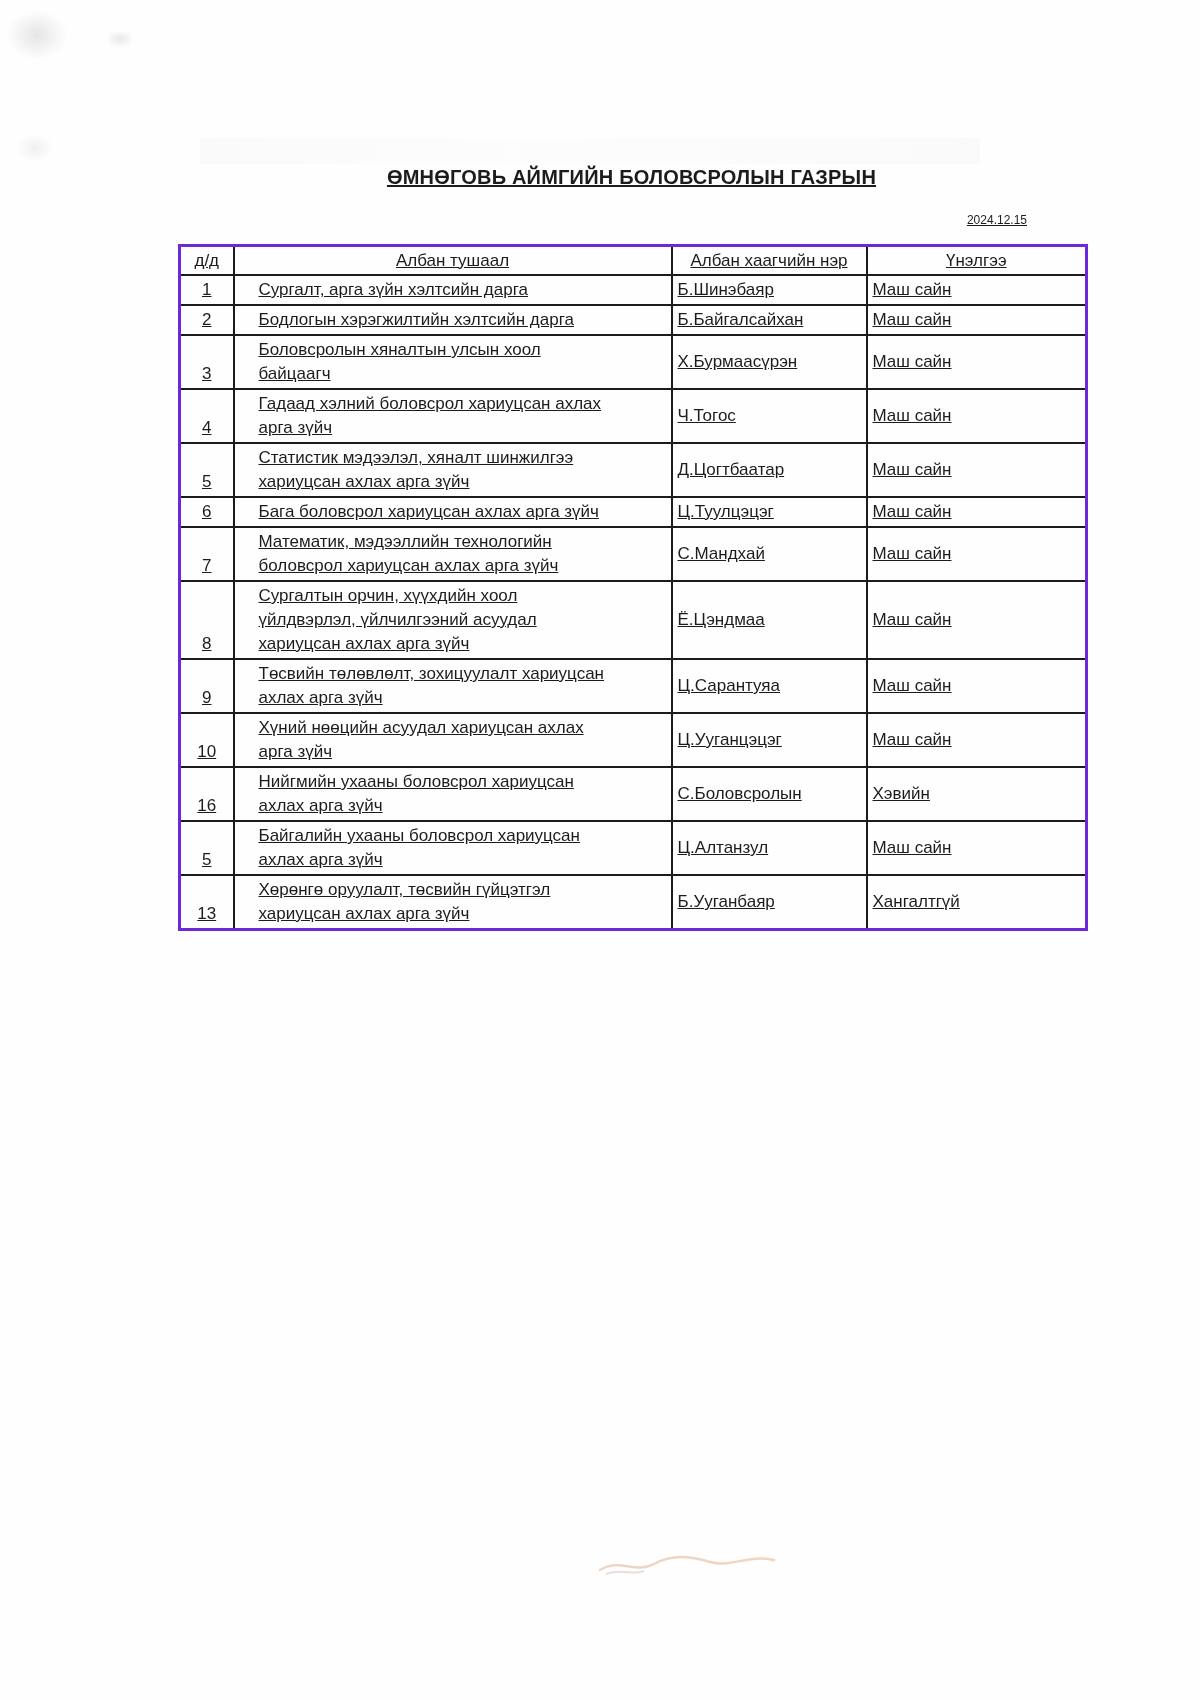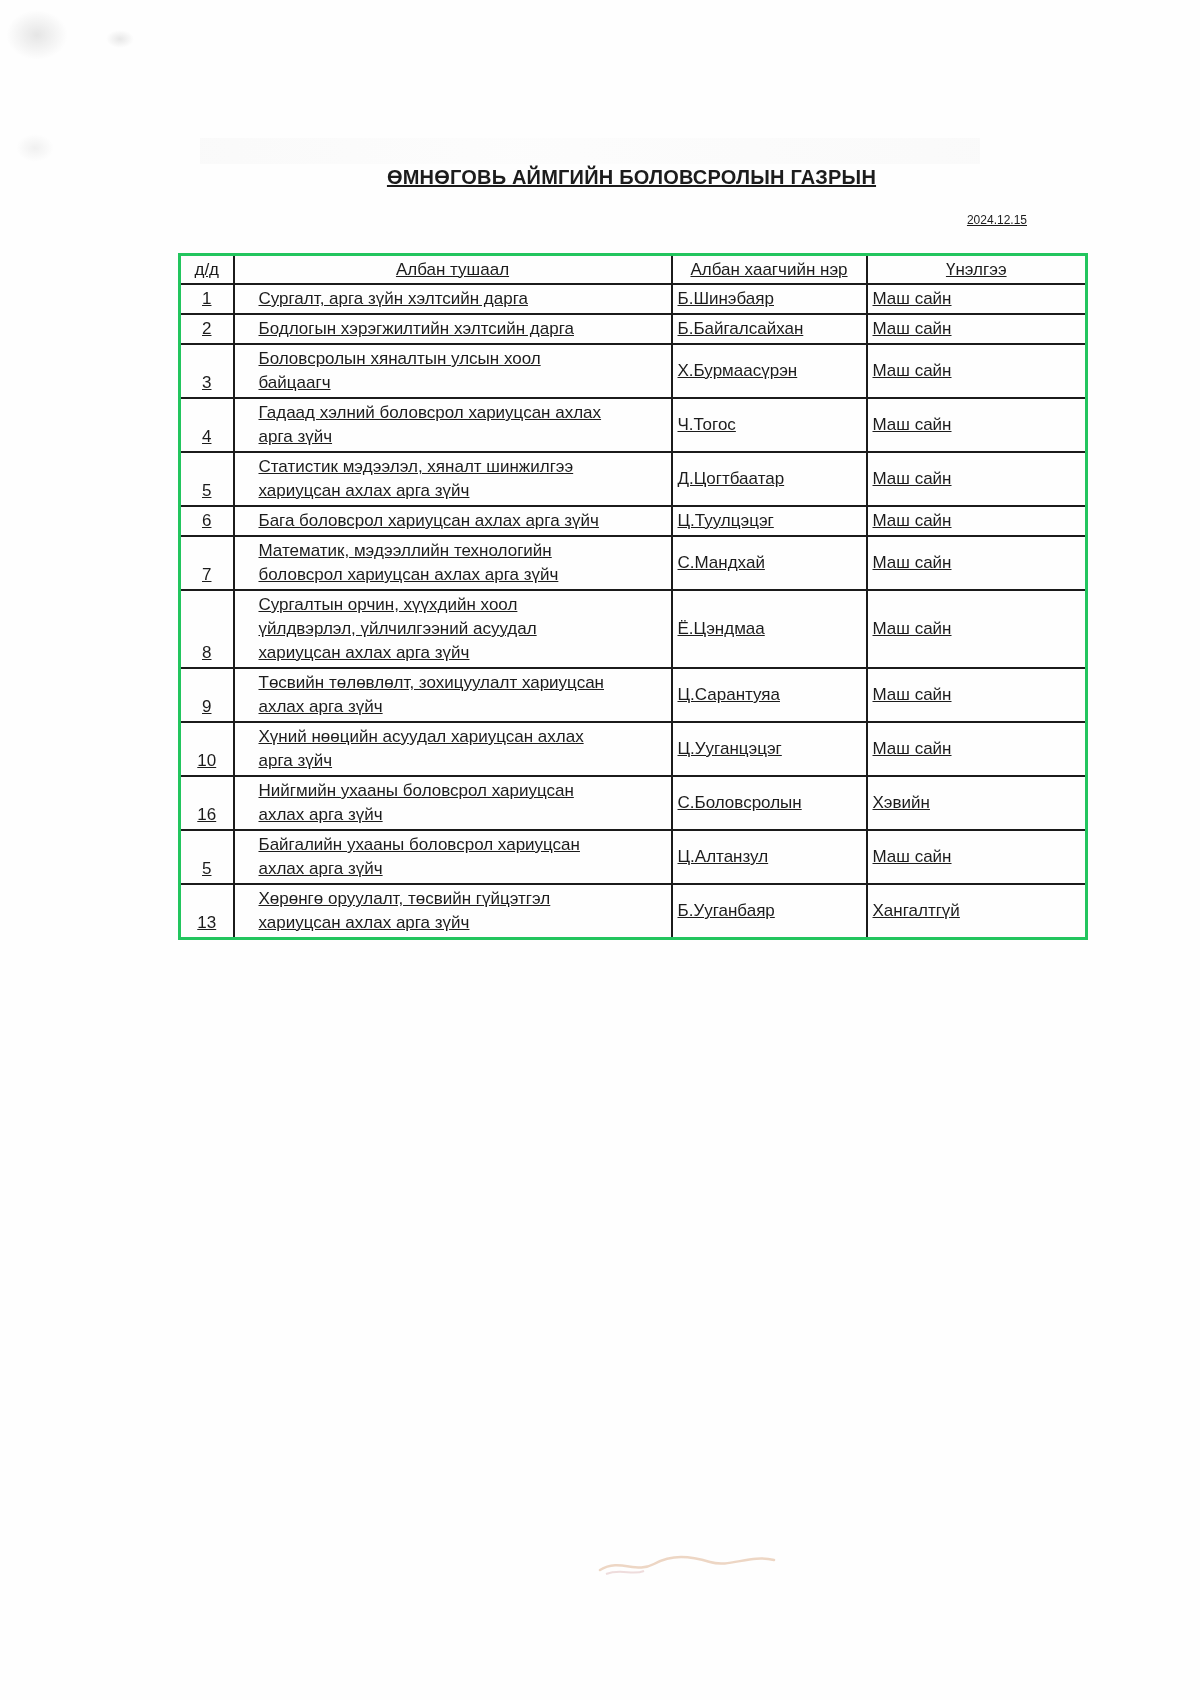--- a/index.html
+++ b/index.html
@@ -39,25 +39,25 @@
     white-space: nowrap;
   }
   .date {
     margin-top: 18px;
     text-align: right;
     padding-right: 58px;
     font-size: 12px;
     line-height: 21px;
   }
   table.eval-table {
-    margin-top: 22px;
+    margin-top: 13px;
     border-collapse: collapse;
     table-layout: fixed;
     width: 907px;
-    border: 3px solid #22c55e;
+    border: 3px solid #6d28d9;
   }
   .eval-table th, .eval-table td {
     border: 2px solid #1b1b1b;
     font-size: 17px;
     line-height: 24px;
     padding: 2px 5px;
     overflow: hidden;
   }
   .eval-table th {
     font-weight: normal;

